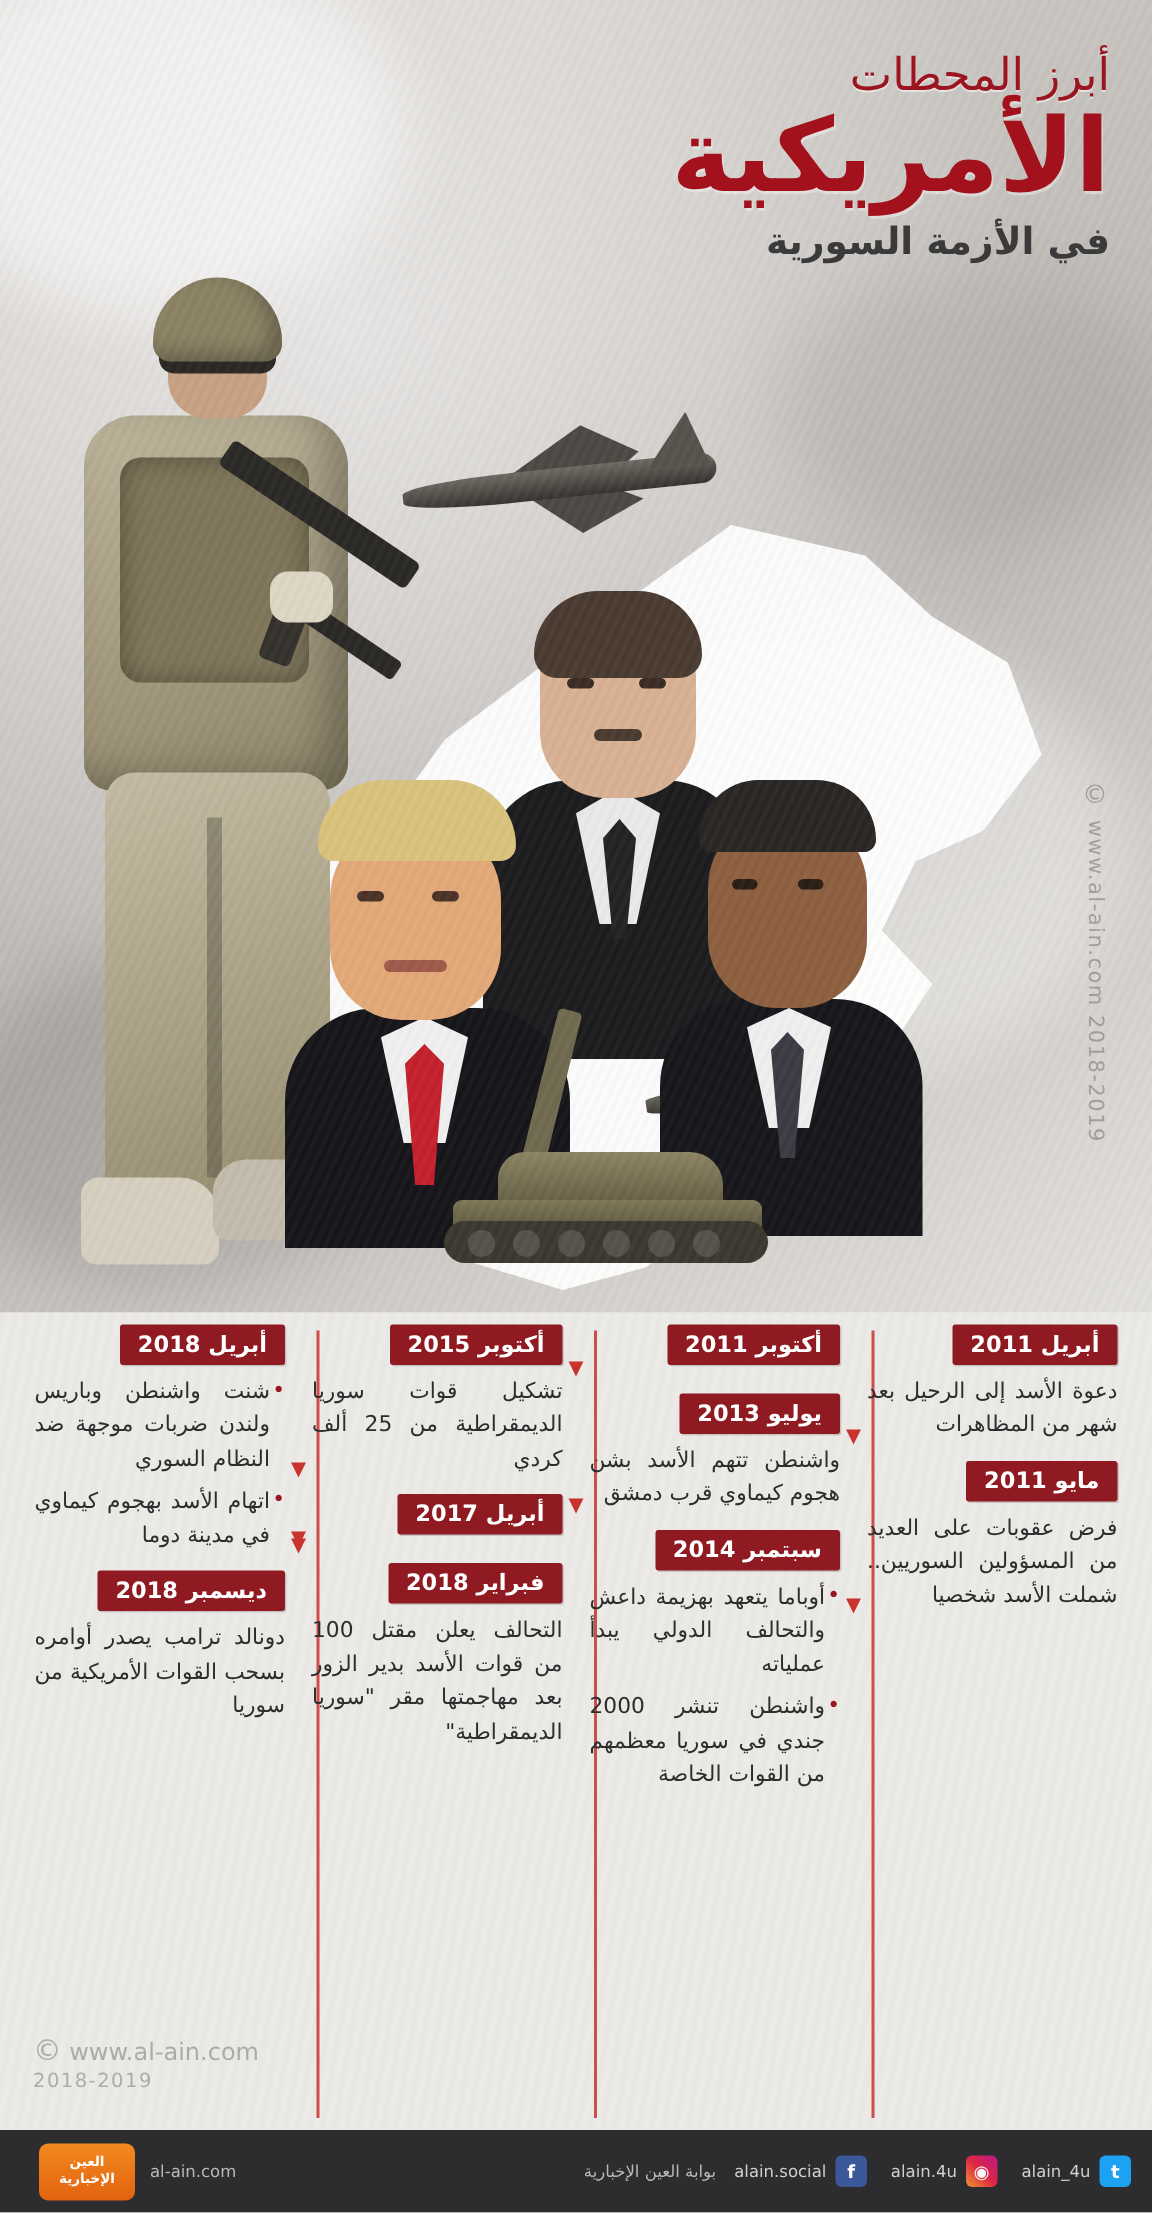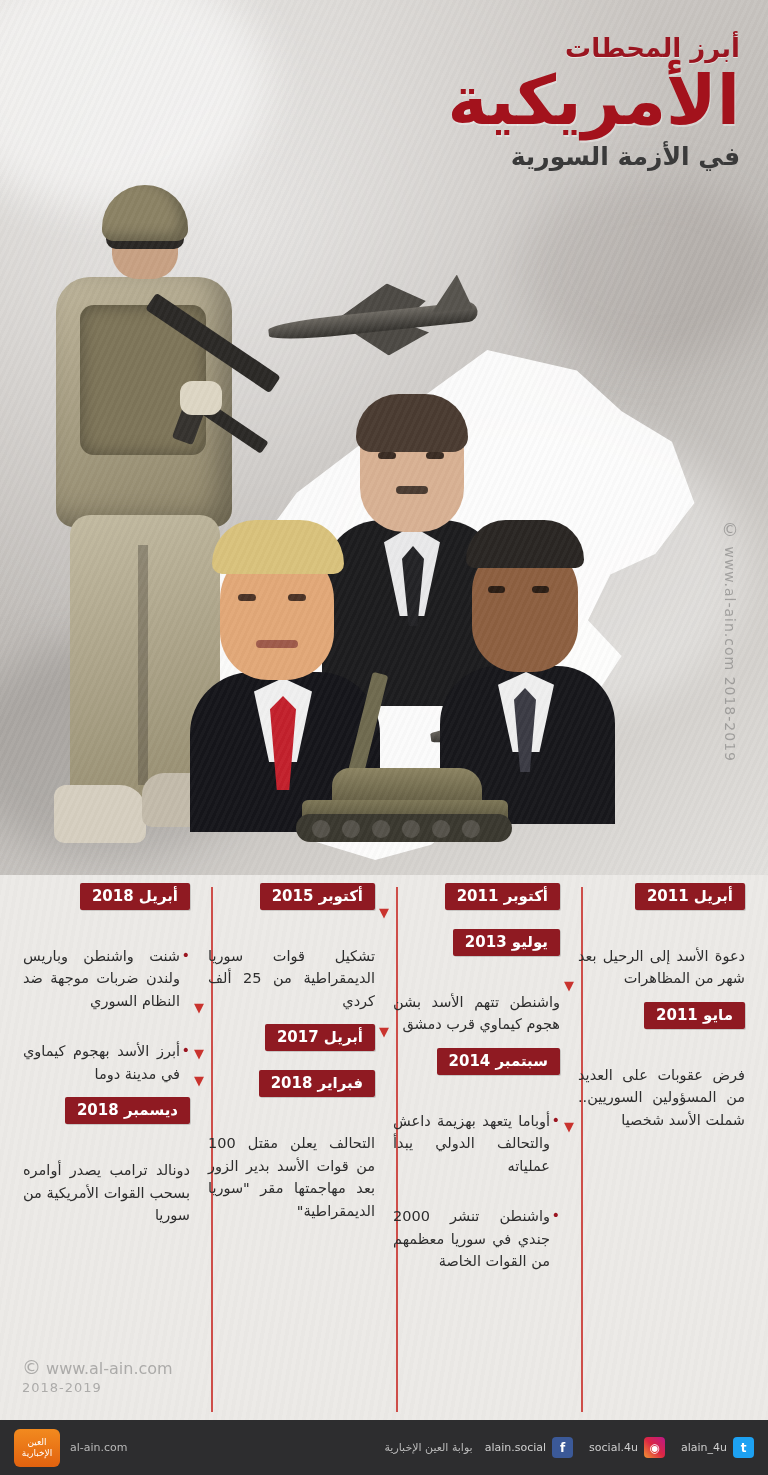--- a/index.html
+++ b/index.html
@@ -56,21 +56,21 @@
   }
 
   
   .headline {
     position: absolute;
     top: 34px; right: 28px;
     text-align: right;
     z-index: 6;
   }
   .h-line1 {
-    font-size: 26px; font-weight: bold; color: #9a1520;
+    font-size: 30px; font-weight: normal; color: #9a1520;
     letter-spacing: 0px; line-height: 1.1;
     text-shadow: 0 1px 0 rgba(255,255,255,.5);
   }
   .h-line2 {
     font-size: 68px; font-weight: bold; color: #a3121c;
     line-height: 1.05; margin-top: 2px;
     text-shadow: 1px 2px 0 rgba(255,255,255,.35);
   }
   .h-line3 {
     font-size: 25px; font-weight: bold; color: #3a3a3a;
@@ -237,21 +237,21 @@
     color: #fff;
     font-weight: bold;
     font-size: 15px;
     padding: 4px 12px 5px 12px;
     border-radius: 2px;
     margin-bottom: 7px;
     box-shadow: 1px 1px 0 rgba(0,0,0,.15);
   }
   .ev-body { font-size: 14.5px; color: #2d2d2d; line-height: 1.55;
     text-align: justify; text-justify: inter-word; }
-  .ev-body p { margin-bottom: 6px; margin-top: 28px; }
+  .ev-body p { margin-bottom: 6px; }
   .ev-body p.bullet { position: relative; padding-right: 10px; }
   .ev-body p.bullet::before {
     content: "•"; color: #9a1520; position: absolute; right: 0; top: -1px;
   }
   .arrow {
     color: #c9332e; font-size: 13px; line-height: 1;
     position: absolute; left: -14px; bottom: -2px;
   }
   .arrow.rightcol { left: auto; right: -14px; }
 
@@ -281,25 +281,25 @@
     color: #fff; font-size: 12px; font-weight: bold;
   }
   .ic-tw { background: #1da1f2; }
   .ic-ig { background: linear-gradient(45deg,#f09433,#dc2743,#bc1888); }
   .ic-fb { background: #3b5998; }
   .soc .lbl { color: #cfcfcf; font-size: 11px; direction: ltr; }
   .foot-mid { color: #b9b9b9; font-size: 11px; margin-right: 12px; }
   .foot-right { margin-right: auto; display: flex; align-items: center; gap: 10px; }
   .foot-url { color: #b9b9b9; font-size: 11px; direction: ltr; }
   .logo-badge {
-    width: 46px; height: 38px; border-radius: 6px;
+    width: 64px; height: 38px; border-radius: 6px;
     background: linear-gradient(180deg,#f28a1f,#e2620f);
-    color: #fff; font-size: 9px; font-weight: normal;
+    color: #fff; font-size: 9px; font-weight: bold;
     display:flex; align-items:center; justify-content:center; text-align:center;
-    line-height: 1.15; padding: 2px;
+    line-height: 1.15; padding: 2px; margin-left: 12px;
   }
 </style>
 </head>
 <body>
 
 <div class="hero">
   <div class="blotch b1"></div>
   <div class="blotch b2"></div>
   <div class="blotch b3"></div>
   <div class="blotch b4"></div>
@@ -454,21 +454,21 @@
           <p>التحالف يعلن مقتل 100 من قوات الأسد بدير الزور بعد مهاجمتها مقر "سوريا الديمقراطية"</p>
         </div>
       </div>
     </div>
 
     <div class="col">
       <div class="event">
         <div class="ev-date">أبريل 2018</div>
         <div class="ev-body">
           <p class="bullet">شنت واشنطن وباريس ولندن ضربات موجهة ضد النظام السوري</p>
-          <p class="bullet">أبرز الأسد بهجوم كيماوي في مدينة دوما</p>
+          <p class="bullet">اتهام الأسد بهجوم كيماوي في مدينة دوما</p>
         </div>
         <span class="arrow rightcol">▼</span>
       </div>
       <div class="event">
         <div class="ev-date">ديسمبر 2018</div>
         <div class="ev-body">
           <p>دونالد ترامب يصدر أوامره بسحب القوات الأمريكية من سوريا</p>
         </div>
       </div>
     </div>
@@ -484,21 +484,21 @@
 </div>
 
 <div class="footer">
   <div class="social">
     <div class="soc">
       <span class="ic ic-tw">t</span>
       <span class="lbl">alain_4u</span>
     </div>
     <div class="soc">
       <span class="ic ic-ig">◉</span>
-      <span class="lbl">social.4u</span>
+      <span class="lbl">alain.4u</span>
     </div>
     <div class="soc">
       <span class="ic ic-fb">f</span>
       <span class="lbl">alain.social</span>
     </div>
   </div>
   <div class="foot-mid">بوابة العين الإخبارية</div>
   <div class="foot-right">
     <span class="foot-url">al-ain.com</span>
     <span class="logo-badge">العين الإخبارية</span>

